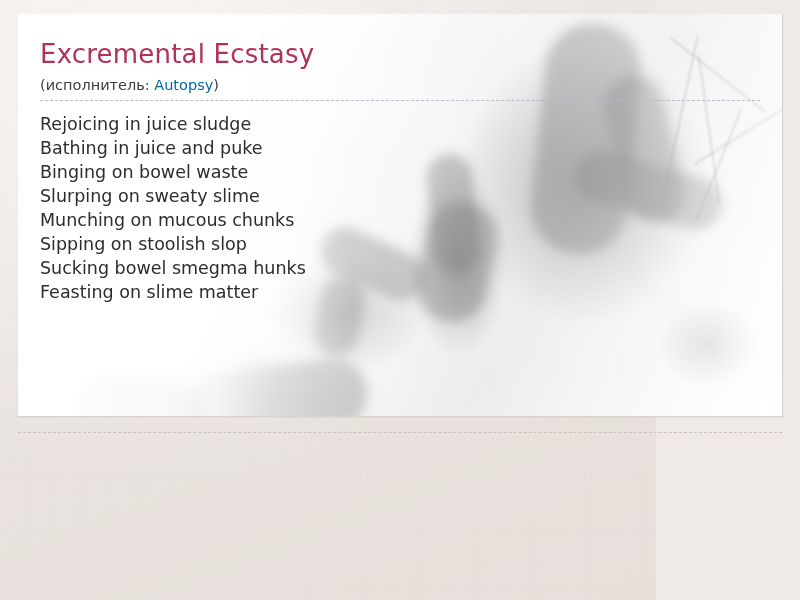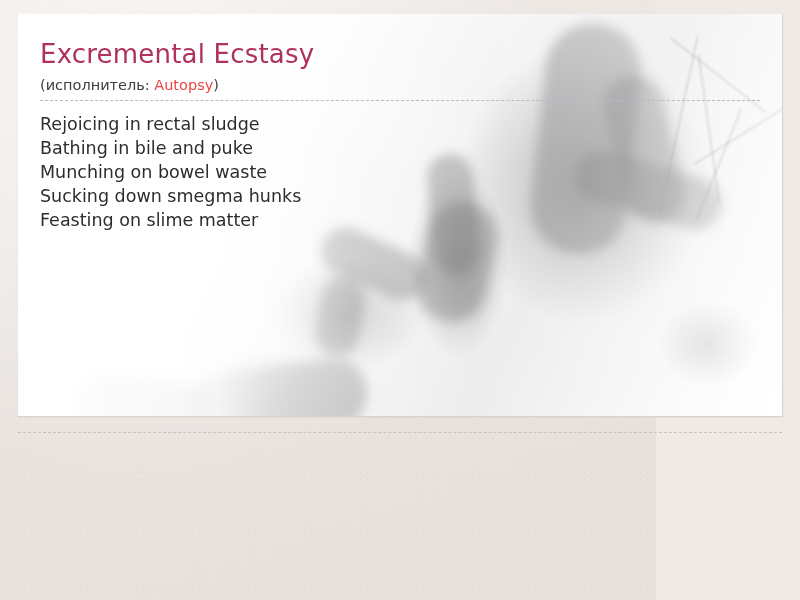--- a/index.html
+++ b/index.html
@@ -102,21 +102,21 @@
     color: #b0315c;
     letter-spacing: 0.2px;
     line-height: 1.1;
   }
   .subtitle {
     margin: 8px 0 0 0;
     font-size: 14.5px;
     color: #3c3c3c;
   }
   .subtitle a {
-    color: #ef4444;
+    color: #0369a1;
     text-decoration: none;
   }
   .divider {
     margin-top: 7px;
     border-top: 1px dashed #b9b9c8;
     height: 0;
   }
   .lyrics {
     margin: 11px 0 0 0;
     padding: 0;
@@ -166,24 +166,27 @@
     <div class="content">
       <h1 class="title">Excremental Ecstasy</h1>
 
       <p class="subtitle">
         <span>(исполнитель: </span><a href="#">Autopsy</a><span>)</span>
       </p>
 
       <div class="divider"></div>
 
       <ul class="lyrics">
-        <li>Rejoicing in rectal sludge</li>
-        <li>Bathing in bile and puke</li>
-        <li>Munching on bowel waste</li>
-        <li>Sucking down smegma hunks</li>
+        <li>Rejoicing in juice sludge</li>
+        <li>Bathing in juice and puke</li>
+        <li>Binging on bowel waste</li>
+        <li>Slurping on sweaty slime</li>
+        <li>Munching on mucous chunks</li>
+        <li>Sipping on stoolish slop</li>
+        <li>Sucking bowel smegma hunks</li>
         <li>Feasting on slime matter</li>
       </ul>
     </div>
 
   </div>
 
   <div class="hrule"></div>
 </div>
 
 </body></html>

